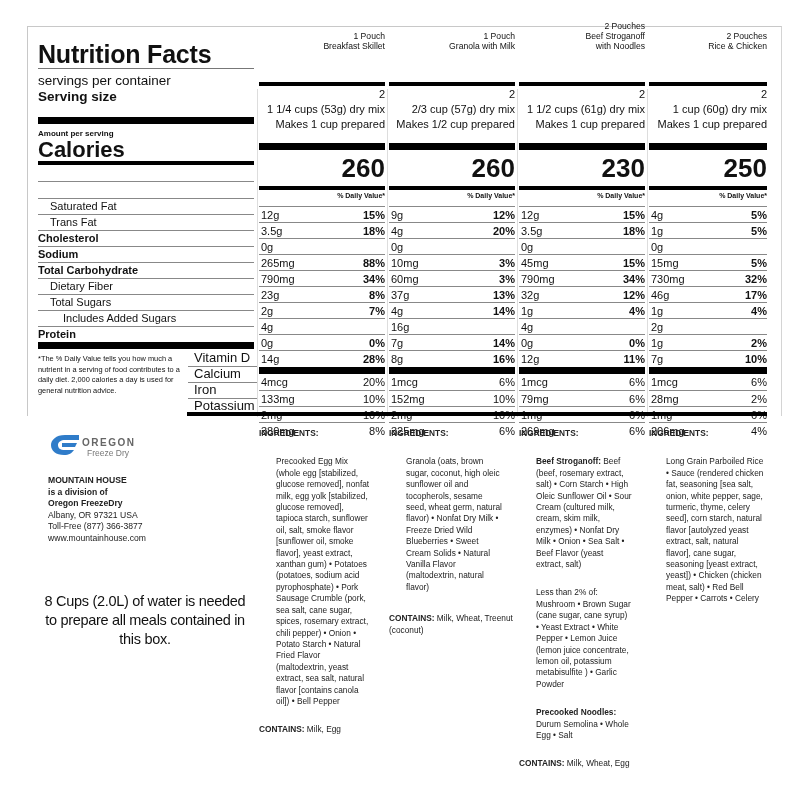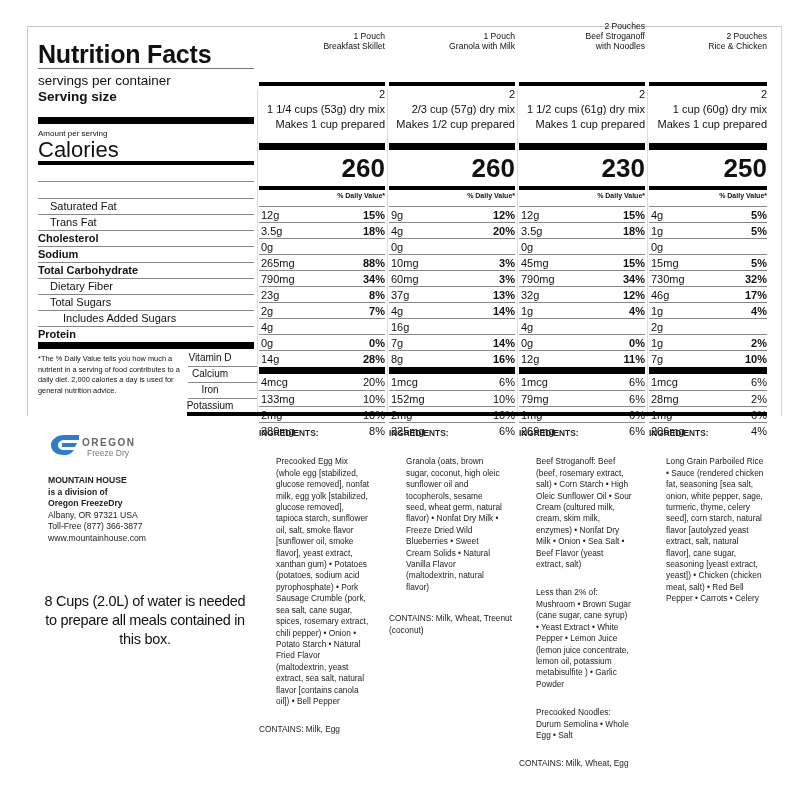--- a/index.html
+++ b/index.html
@@ -10,32 +10,32 @@
       position: absolute; left: 27px; top: 26px; width: 755px; height: 390px;
       border: 1px solid #c8c8c8; border-bottom: none; border-right: 1px solid #d4d4d4;
     }
     
     .labels { position: absolute; left: 10px; top: 0; width: 216px; height: 390px; }
     .nf-title { position: absolute; left: 0; top: 13px; font-size: 25px; font-weight: bold; letter-spacing: -0.2px; }
     .hr-thin-title { position: absolute; left: 0; top: 41px; width: 216px; height: 1px; background: #777; }
     .spc { position: absolute; left: 0; top: 46px; font-size: 13.5px; }
     .ssize { position: absolute; left: 0; top: 62px; font-size: 13.5px; font-weight: bold; }
     .bar { position: absolute; left: 0; height: 7px; background: #000; }
-    .amount { position: absolute; left: 0; top: 102px; font-size: 8px; font-weight: normal; }
-    .cal-label { position: absolute; left: 0; top: 110px; font-size: 22px; font-weight: normal; }
+    .amount { position: absolute; left: 0; top: 102px; font-size: 8px; font-weight: bold; }
+    .cal-label { position: absolute; left: 0; top: 110px; font-size: 22px; font-weight: bold; }
     .mid-bar { position: absolute; left: 0; height: 4px; background: #000; }
     .row-line { position: absolute; left: 0; height: 1px; background: #888; }
 
     .nut-row { position: absolute; left: 0; width: 216px; height: 16px; font-size: 11px; line-height: 16px; }
     .nut-row.b { font-weight: bold; }
     .nut-row.i1 { padding-left: 12px; }
     .nut-row.i2 { padding-left: 25px; }
 
     .footnote { position: absolute; left: 0; top: 327px; width: 145px; font-size: 7.4px; line-height: 10.5px; }
-    .vit-label { position: absolute; left: 137px; width: 70px; font-size: 10px; height: 16px; line-height: 16px; text-align: center; }
+    .vit-label { position: absolute; left: 156px; width: 70px; font-size: 13px; height: 16px; line-height: 16px; }
 
     
     .col { position: absolute; top: 0; height: 390px; }
     .col-sep { position: absolute; top: 62px; width: 1px; height: 328px; background: #ddd; }
     .col .hdr { position: absolute; right: 0; top: 5px; width: 130px; text-align: right; font-size: 8.6px; line-height: 10px; }
     .col .hdr-bar { position: absolute; left: 0; right: 0; top: 56px; height: 4px; background: #000; }
     .col .servings { position: absolute; right: 0; top: 46px; font-size: 11px; }
     .col .ss1 { position: absolute; right: 0; top: 61px; font-size: 11px; white-space: nowrap; }
     .col .ss2 { position: absolute; right: 0; top: 75px; font-size: 11px; white-space: nowrap; }
     .col .bar7 { position: absolute; left: 0; right: 0; top: 90px; height: 7px; background: #000; }
@@ -51,21 +51,21 @@
     
     .logo { position: absolute; left: 50px; top: 433px; width: 30px; height: 24px; }
     .logo-t1 { position: absolute; left: 82px; top: 437px; font-size: 10px; font-weight: bold; color: #666; letter-spacing: 1.5px; }
     .logo-t2 { position: absolute; left: 87px; top: 448px; font-size: 8.5px; color: #777; }
     .brand { position: absolute; left: 48px; top: 475px; font-size: 8.6px; line-height: 11.6px; color: #222; }
     .brand .b { font-weight: bold; }
     .water { position: absolute; left: 40px; top: 592px; width: 210px; text-align: center; font-size: 14.5px; line-height: 19px; font-family: "Liberation Sans", sans-serif; letter-spacing: -0.3px; }
 
     .ingr { position: absolute; top: 428px; width: 130px; font-size: 8.3px; line-height: 11.4px; color: #222; }
     .ingr .h { font-weight: bold; display: block; }
-    .ingr .bold { font-weight: normal; text-align: center; }
+    .ingr .bold { font-weight: bold; text-align: center; }
     .ingr .contains { margin-top: 4px; display: block; }
     .ingr p { margin: 17px; }
   </style>
 </head>
 <body>
 
 <div class="panel">
   <div class="labels">
     <div class="nf-title">Nutrition Facts</div>
     <div class="hr-thin-title"></div>

